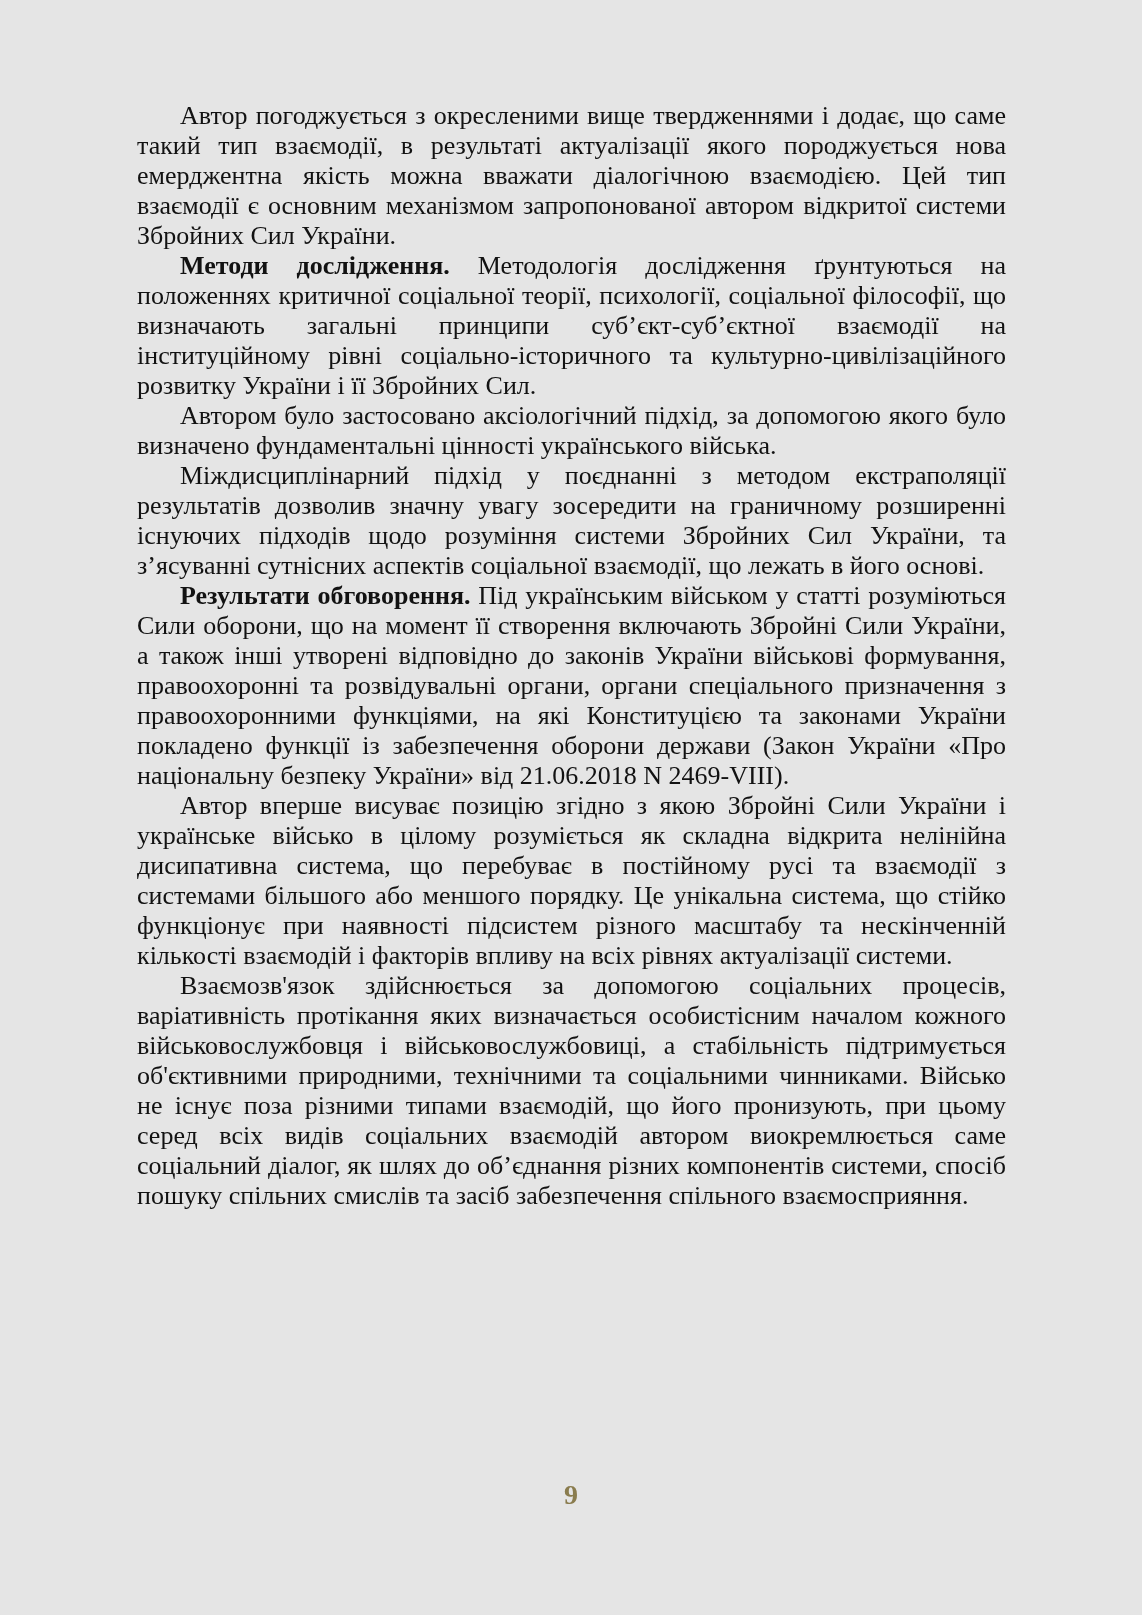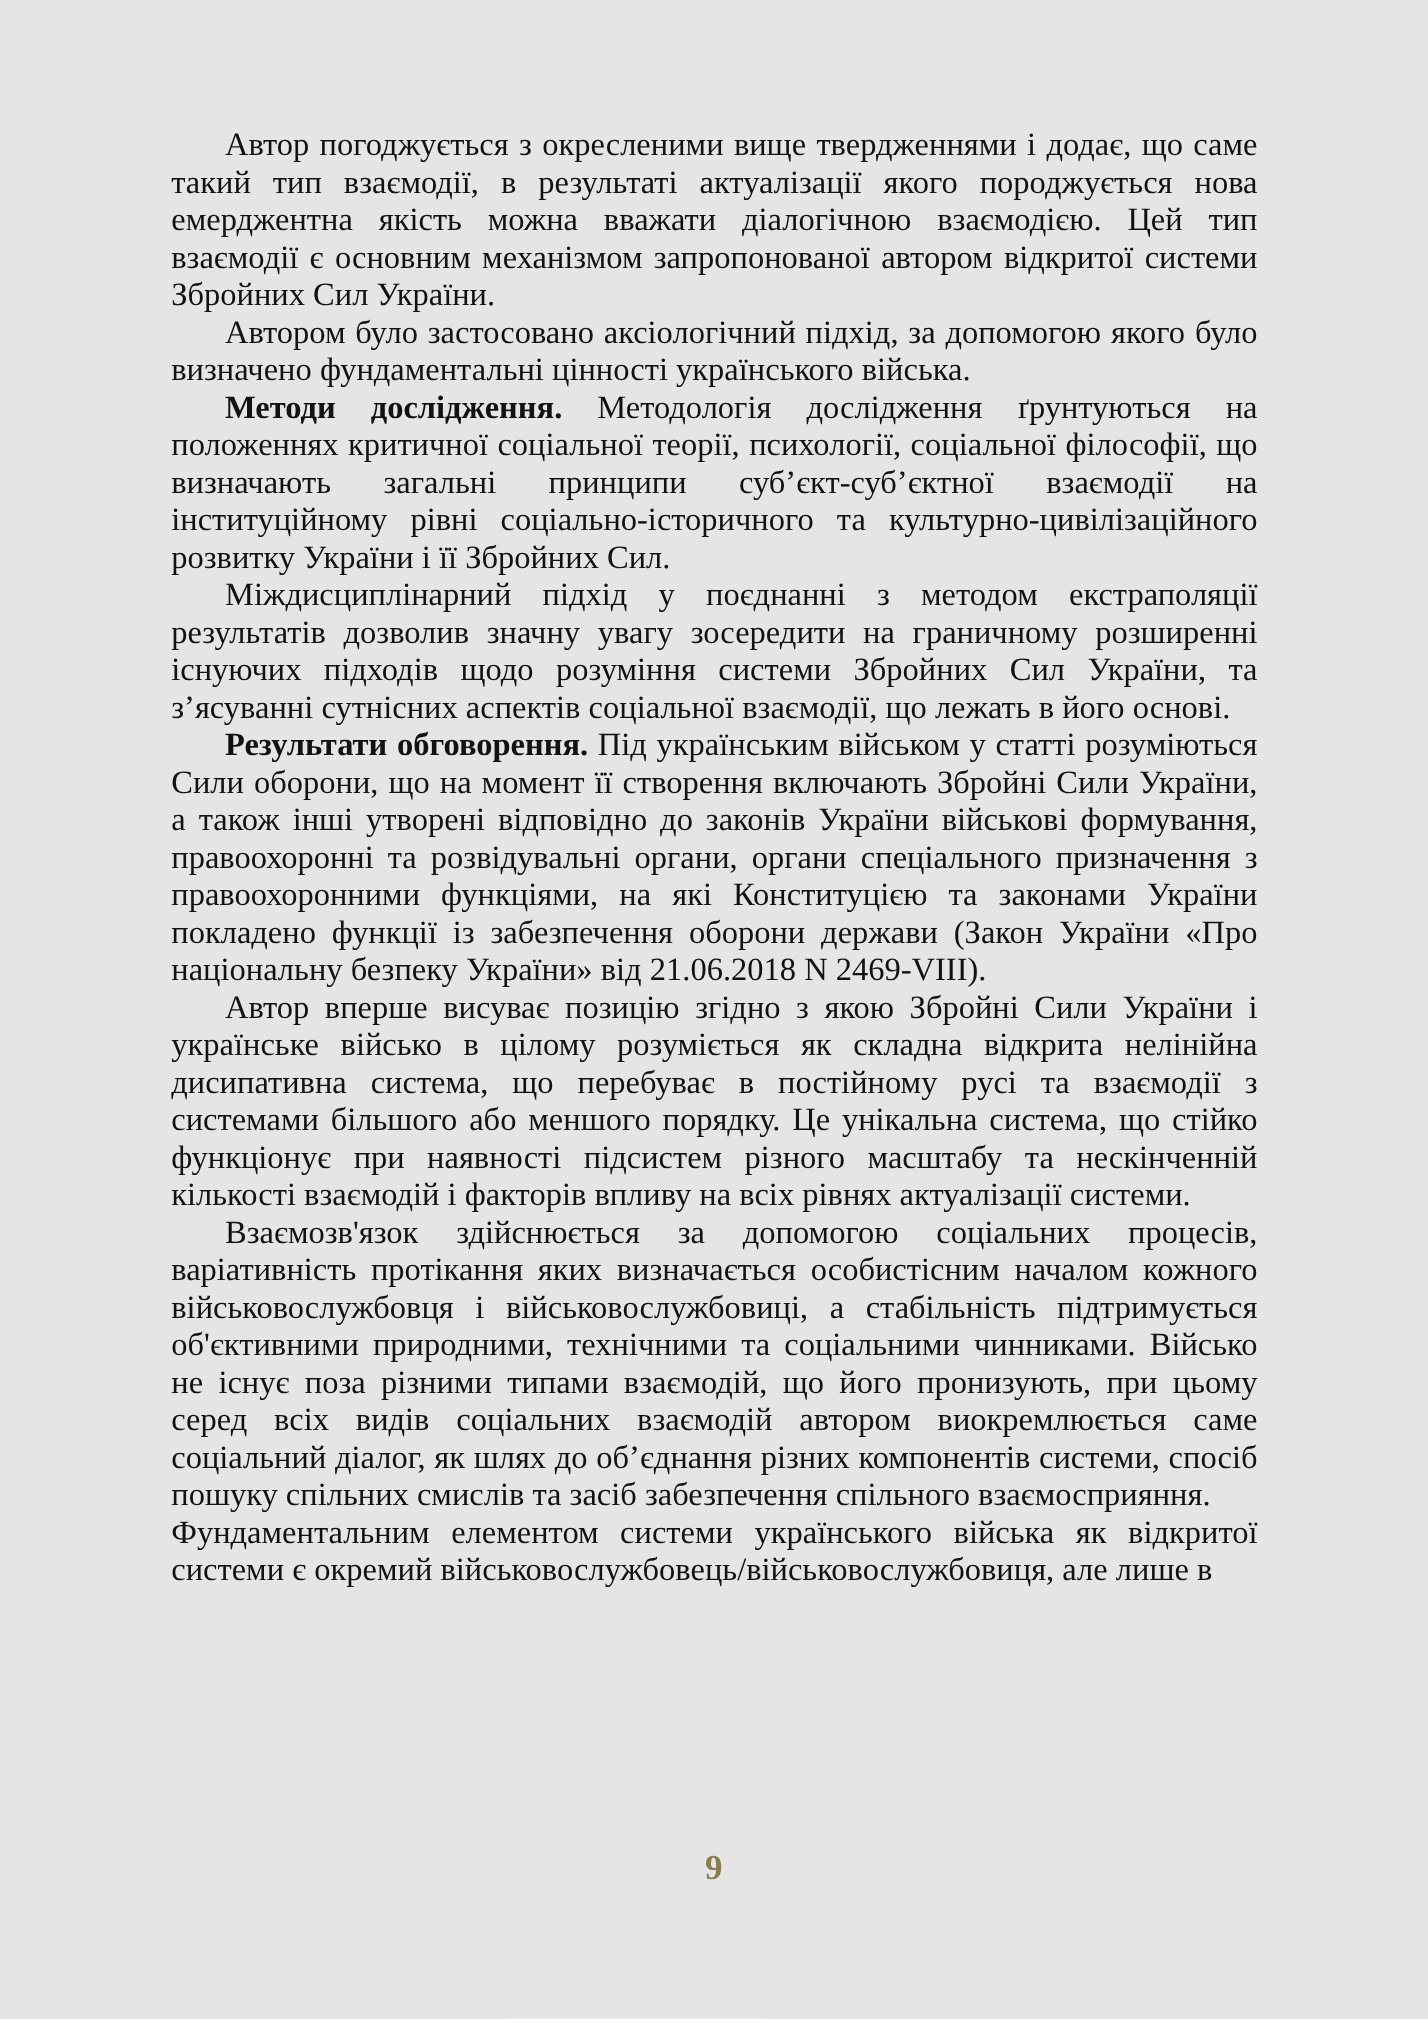--- a/index.html
+++ b/index.html
@@ -48,31 +48,30 @@
   }
 </style>
 </head>
 <body>
 
 <div class="page">
   <div class="body-text">
 
     <p class="para"><b class="lead"></b><span>Автор погоджується з окресленими вище твердженнями і додає, що саме такий тип взаємодії, в результаті актуалізації якого породжується нова емерджентна якість можна вважати діалогічною взаємодією. Цей тип взаємодії є основним механізмом запропонованої автором відкритої системи Збройних Сил України.</span></p>
 
+    <p class="para"><b class="lead">Методи дослідження.</b><span> Методологія дослідження ґрунтуються на положеннях критичної соціальної теорії, психології, соціальної філософії, що визначають загальні принципи суб’єкт-суб’єктної взаємодії на інституційному рівні соціально-історичного та культурно-цивілізаційного розвитку України і її Збройних Сил.</span></p>
+
     <p class="para"><b class="lead"></b><span>Автором було застосовано аксіологічний підхід, за допомогою якого було визначено фундаментальні цінності українського війська.</span></p>
-
-    <p class="para"><b class="lead">Методи дослідження.</b><span> Методологія дослідження ґрунтуються на положеннях критичної соціальної теорії, психології, соціальної філософії, що визначають загальні принципи суб’єкт-суб’єктної взаємодії на інституційному рівні соціально-історичного та культурно-цивілізаційного розвитку України і її Збройних Сил.</span></p>
 
 
     <p class="para"><b class="lead"></b><span>Міждисциплінарний підхід у поєднанні з методом екстраполяції результатів дозволив значну увагу зосередити на граничному розширенні існуючих підходів щодо розуміння системи Збройних Сил України, та з’ясуванні сутнісних аспектів соціальної взаємодії, що лежать в його основі.</span></p>
 
     <p class="para"><b class="lead">Результати обговорення.</b><span> Під українським військом у статті розуміються Сили оборони, що на момент її створення включають Збройні Сили України, а також інші утворені відповідно до законів України військові формування, правоохоронні та розвідувальні органи, органи спеціального призначення з правоохоронними функціями, на які Конституцією та законами України покладено функції із забезпечення оборони держави (Закон України «Про національну безпеку України» від 21.06.2018 N 2469-VIII).</span></p>
 
     <p class="para"><b class="lead"></b><span>Автор вперше висуває позицію згідно з якою Збройні Сили України і українське військо в цілому розуміється як складна відкрита нелінійна дисипативна система, що перебуває в постійному русі та взаємодії з системами більшого або меншого порядку. Це унікальна система, що стійко функціонує при наявності підсистем різного масштабу та нескінченній кількості взаємодій і факторів впливу на всіх рівнях актуалізації системи.</span></p>
 
     <p class="para"><b class="lead"></b><span>Взаємозв'язок здійснюється за допомогою соціальних процесів, варіативність протікання яких визначається особистісним началом кожного військовослужбовця і військовослужбовиці, а стабільність підтримується об'єктивними природними, технічними та соціальними чинниками. Військо не існує поза різними типами взаємодій, що його пронизують, при цьому серед всіх видів соціальних взаємодій автором виокремлюється саме соціальний діалог, як шлях до об’єднання різних компонентів системи, спосіб пошуку спільних смислів та засіб забезпечення спільного взаємосприяння.</span></p>
 
-    <p class="para flush"><b class="lead"></b><span>Фундаментальним елементом системи українського війська як відкритої системи є окремий військовослужбовець/військовослужбовиця, але лише в</span></p>
 
   </div>
 
   <div class="page-number">9</div>
 </div>
 
 </body></html>

